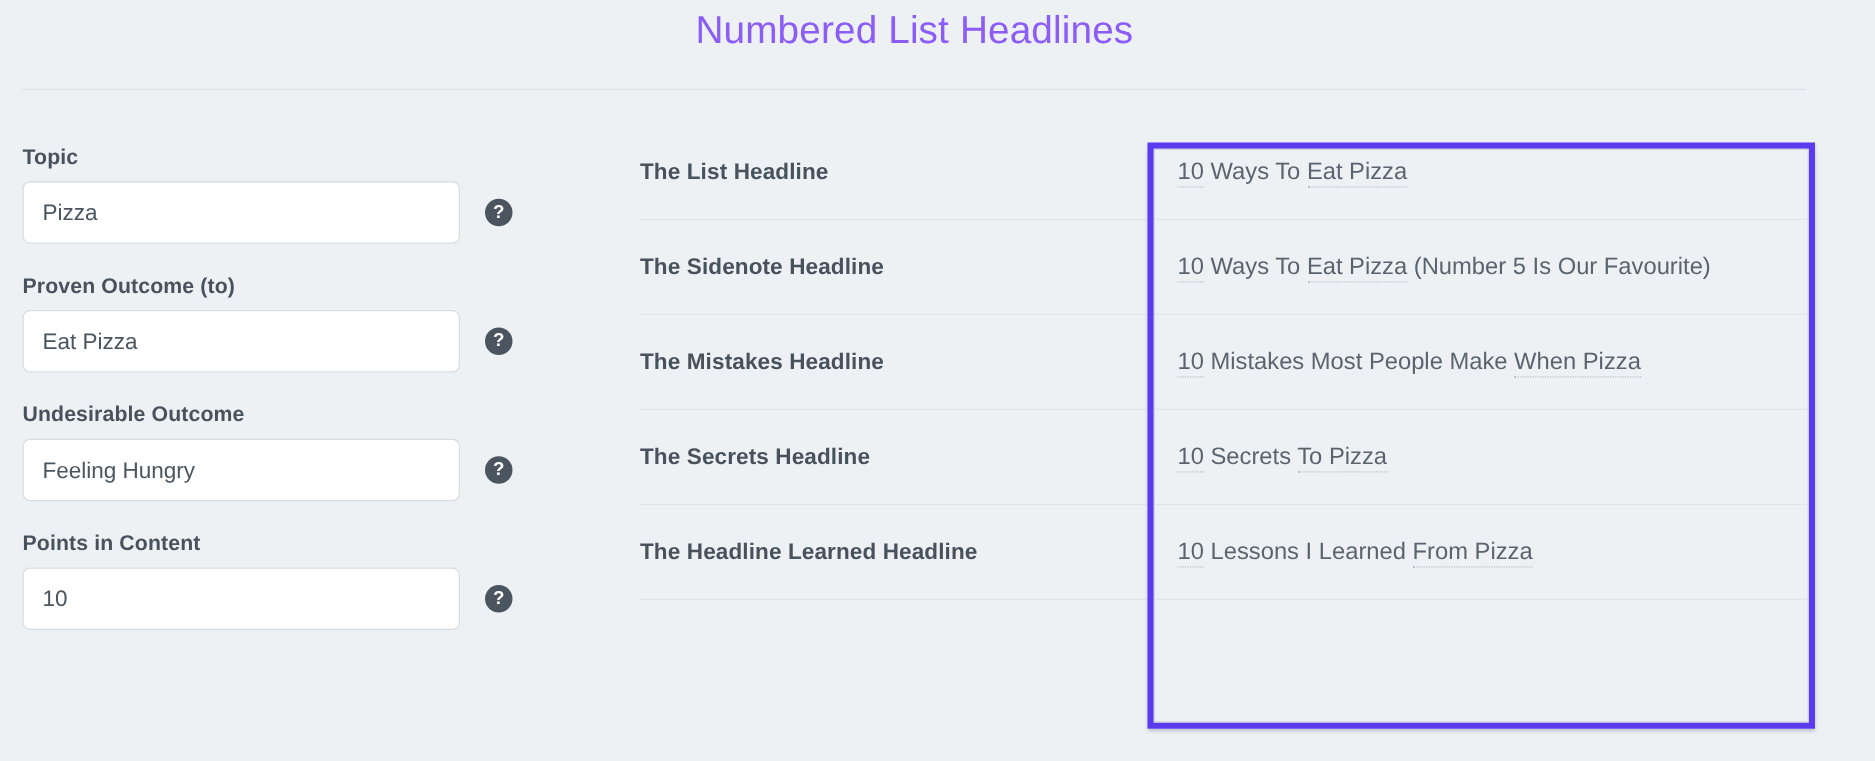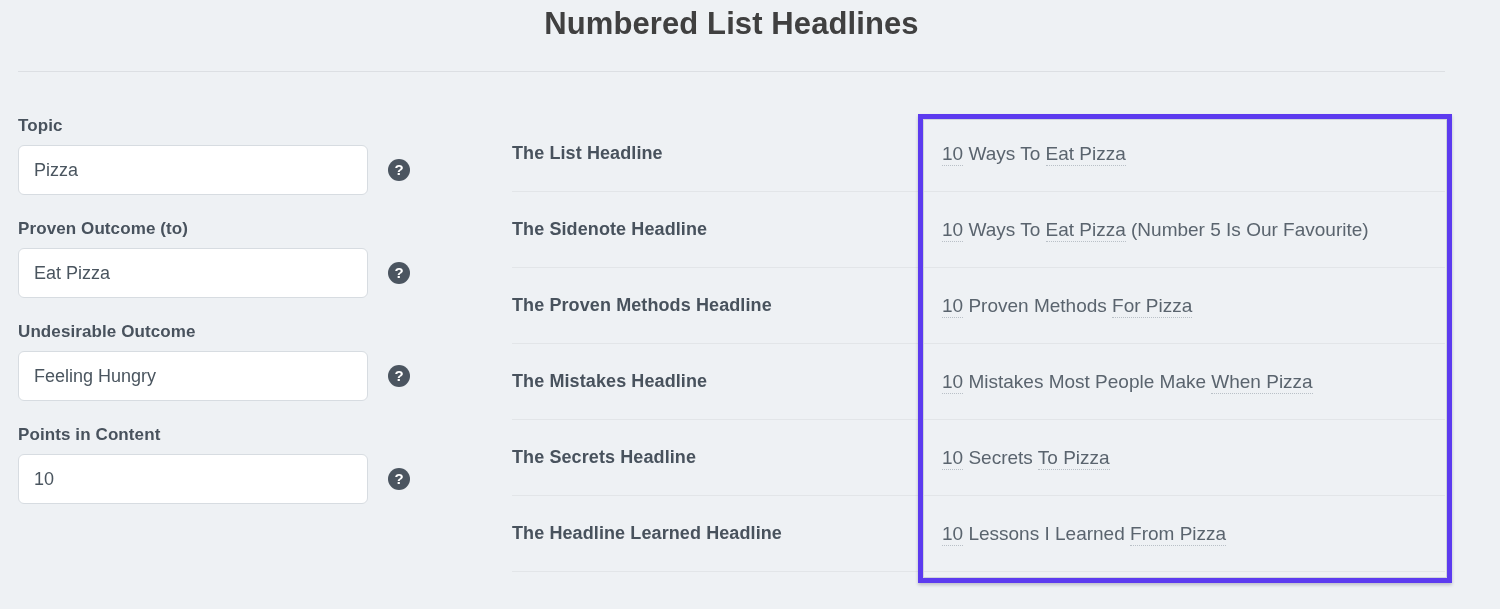--- a/index.html
+++ b/index.html
@@ -24,22 +24,22 @@
   }
 
   
   .page-title {
     position: absolute;
     left: 0;
     top: 0;
     width: 1463px;
     text-align: center;
     font-size: 31px;
-    font-weight: 700;
-    color: #404040;
+    font-weight: 400;
+    color: #8b5cf6;
     letter-spacing: 0.1px;
     line-height: 46px;
     padding-top: 1px;
     white-space: nowrap;
   }
 
   .title-rule {
     position: absolute;
     left: 18px;
     top: 71px;
@@ -104,21 +104,21 @@
     margin-left: 20px;
     cursor: pointer;
     font-family: "Liberation Sans", sans-serif;
     user-select: none;
   }
 
   
   .results {
     position: absolute;
     left: 512px;
-    top: 116px;
+    top: 100px;
     width: 933px;
   }
 
   .result-row {
     display: flex;
     align-items: stretch;
     border-bottom: 1px solid #e2e5e8;
     min-height: 75px;
   }
 
@@ -221,26 +221,20 @@
           <span class="vtext"><span class="sp">10</span><span> Ways To </span><span class="sp">Eat Pizza</span></span>
         </div>
       </div>
       <div class="result-row">
         <div class="result-label">The Sidenote Headline</div>
         <div class="result-value">
           <span class="vtext"><span class="sp">10</span><span> Ways To </span><span class="sp">Eat Pizza</span><span> (Number 5 Is Our Favourite)</span></span>
         </div>
       </div>
       <div class="result-row">
-        <div class="result-label">The Proven Methods Headline</div>
-        <div class="result-value">
-          <span class="vtext"><span class="sp">10</span><span> Proven Methods </span><span class="sp">For Pizza</span></span>
-        </div>
-      </div>
-      <div class="result-row">
         <div class="result-label">The Mistakes Headline</div>
         <div class="result-value">
           <span class="vtext"><span class="sp">10</span><span> Mistakes Most People Make </span><span class="sp">When Pizza</span></span>
         </div>
       </div>
       <div class="result-row">
         <div class="result-label">The Secrets Headline</div>
         <div class="result-value">
           <span class="vtext"><span class="sp">10</span><span> Secrets </span><span class="sp">To Pizza</span></span>
         </div>

